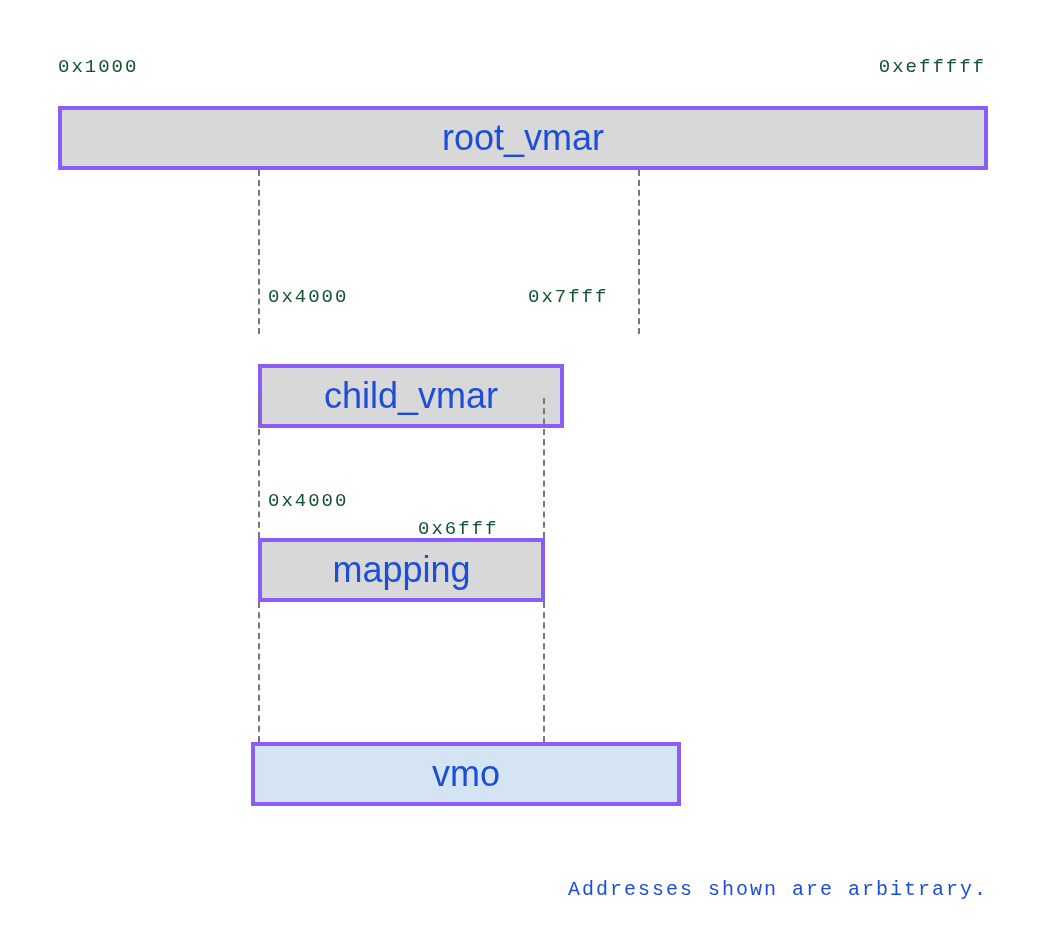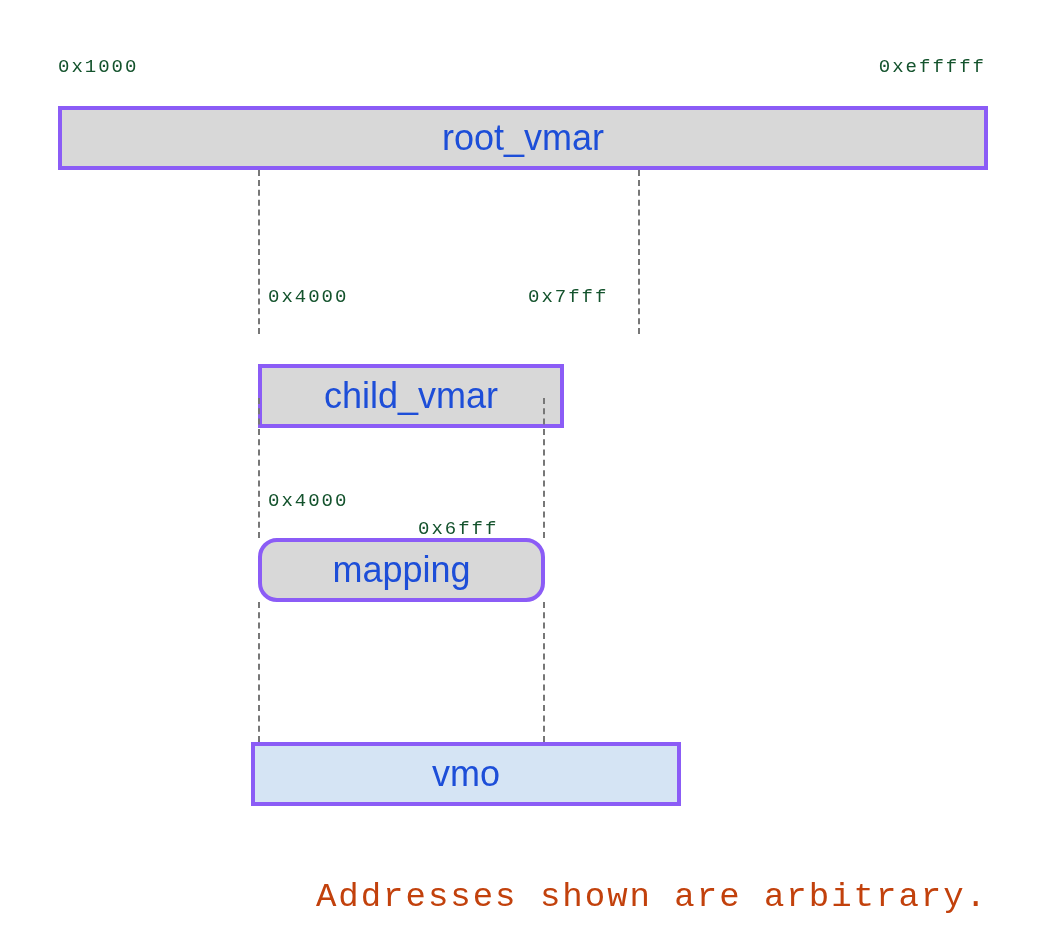--- a/index.html
+++ b/index.html
@@ -38,23 +38,23 @@
     background: #d5e4f4;
   }
   .dash {
     position: absolute;
     border-left: 2px dashed #777;
     width: 0;
   }
   .footnote {
     position: absolute;
     font-family: "SF Mono", "Consolas", "Courier New", monospace;
-    font-size: 34px;
+    font-size: 20px;
     letter-spacing: 2px;
-    color: #c2410c;
+    color: #1d4ed8;
   }
 </style>
 </head>
 <body>
 
 <div class="canvas">
 
   <div class="addr" style="left:58px; top:56px;">0x1000</div>
   <div class="addr" style="right:60px; top:56px; text-align:center;">0xefffff</div>
 
@@ -71,21 +71,21 @@
   <div class="box grey-box" style="left:258px; top:328px; width:306px; height:64px;margin-top:36px;">
     <span>child_vmar</span>
   </div>
 
   <div class="dash" style="left:258px; top:398px; height:140px;"></div>
   <div class="dash" style="left:543px; top:398px; height:140px;"></div>
 
   <div class="addr" style="left:268px; top:490px;">0x4000</div>
   <div class="addr" style="left:418px; top:490px;margin-top:28px;">0x6fff</div>
 
-  <div class="box grey-box" style="left:258px; top:538px; width:287px; height:64px;border-radius:19px;">
+  <div class="box grey-box" style="left:258px; top:538px; width:287px; height:64px;">
     <span>mapping</span>
   </div>
 
   <div class="dash" style="left:258px; top:602px; height:140px;"></div>
   <div class="dash" style="left:543px; top:602px; height:140px;"></div>
 
   <div class="box blue-box" style="left:210px; top:742px; width:430px; height:64px;margin-left:41px;">
     <span>vmo</span>
   </div>
 

